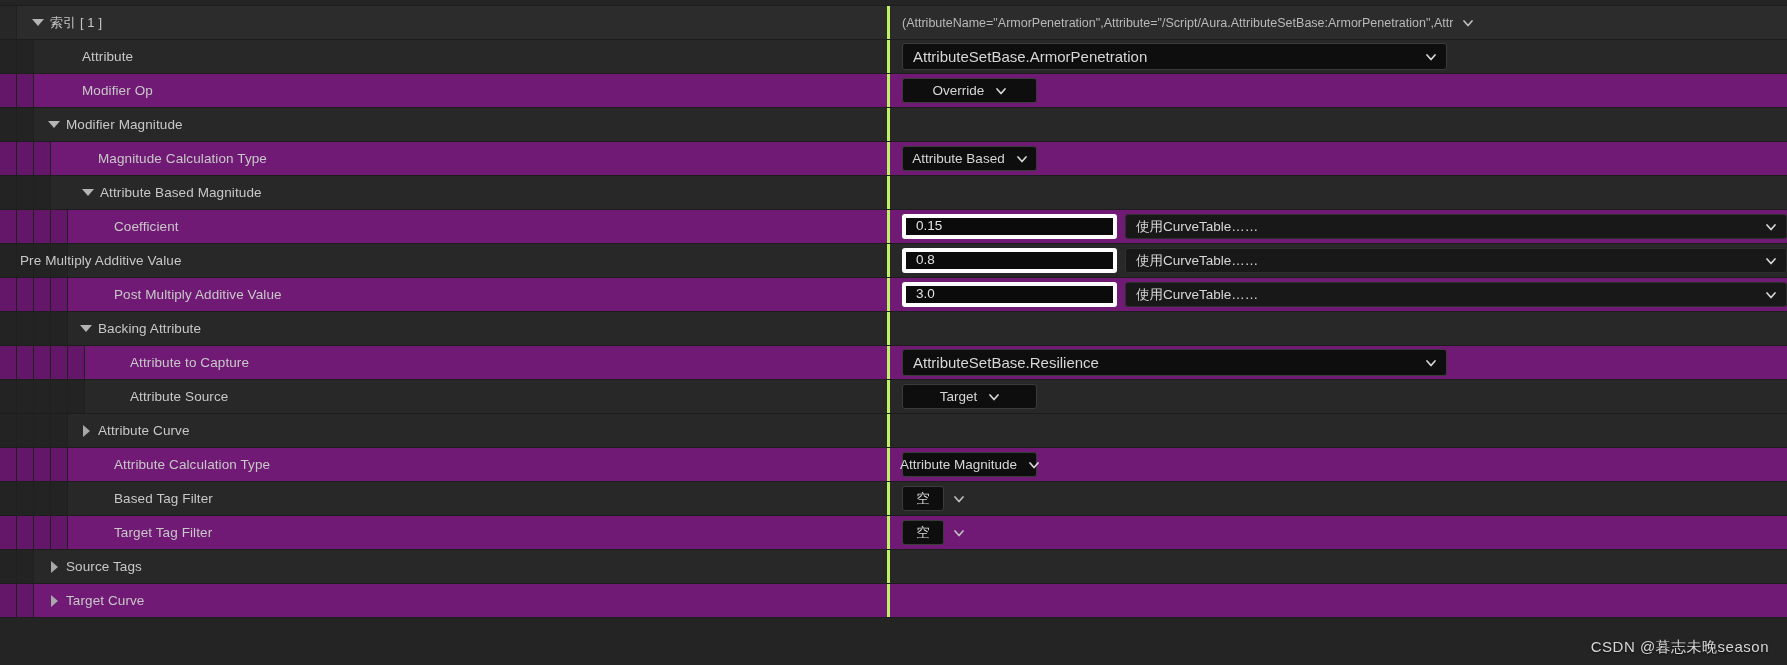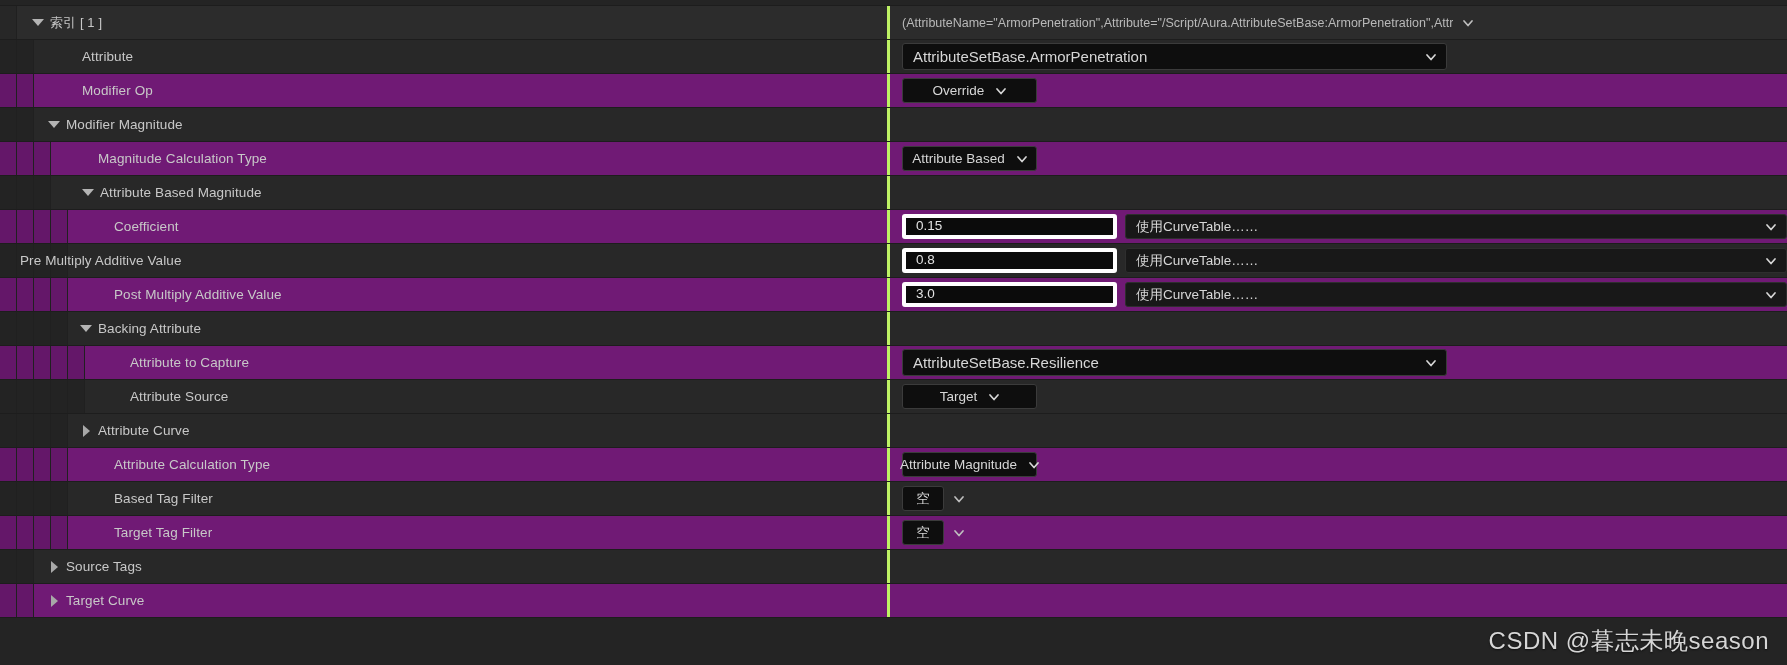--- a/index.html
+++ b/index.html
@@ -161,21 +161,21 @@
     background: #242424;
     border-bottom: 1px solid #1d1d1d;
   }
 
   
   .watermark {
     position: absolute;
     right: 18px;
     bottom: 8px;
     color: #d6d6d6;
-    font-size: 24px;
+    font-size: 15px;
     letter-spacing: 0.5px;
     text-shadow: 0 1px 2px rgba(0,0,0,0.6);
     pointer-events: none;
     margin-top: 28px;
   }
 
   .bottom-fill {
     background: #242424;
     height: 40px;
   }

